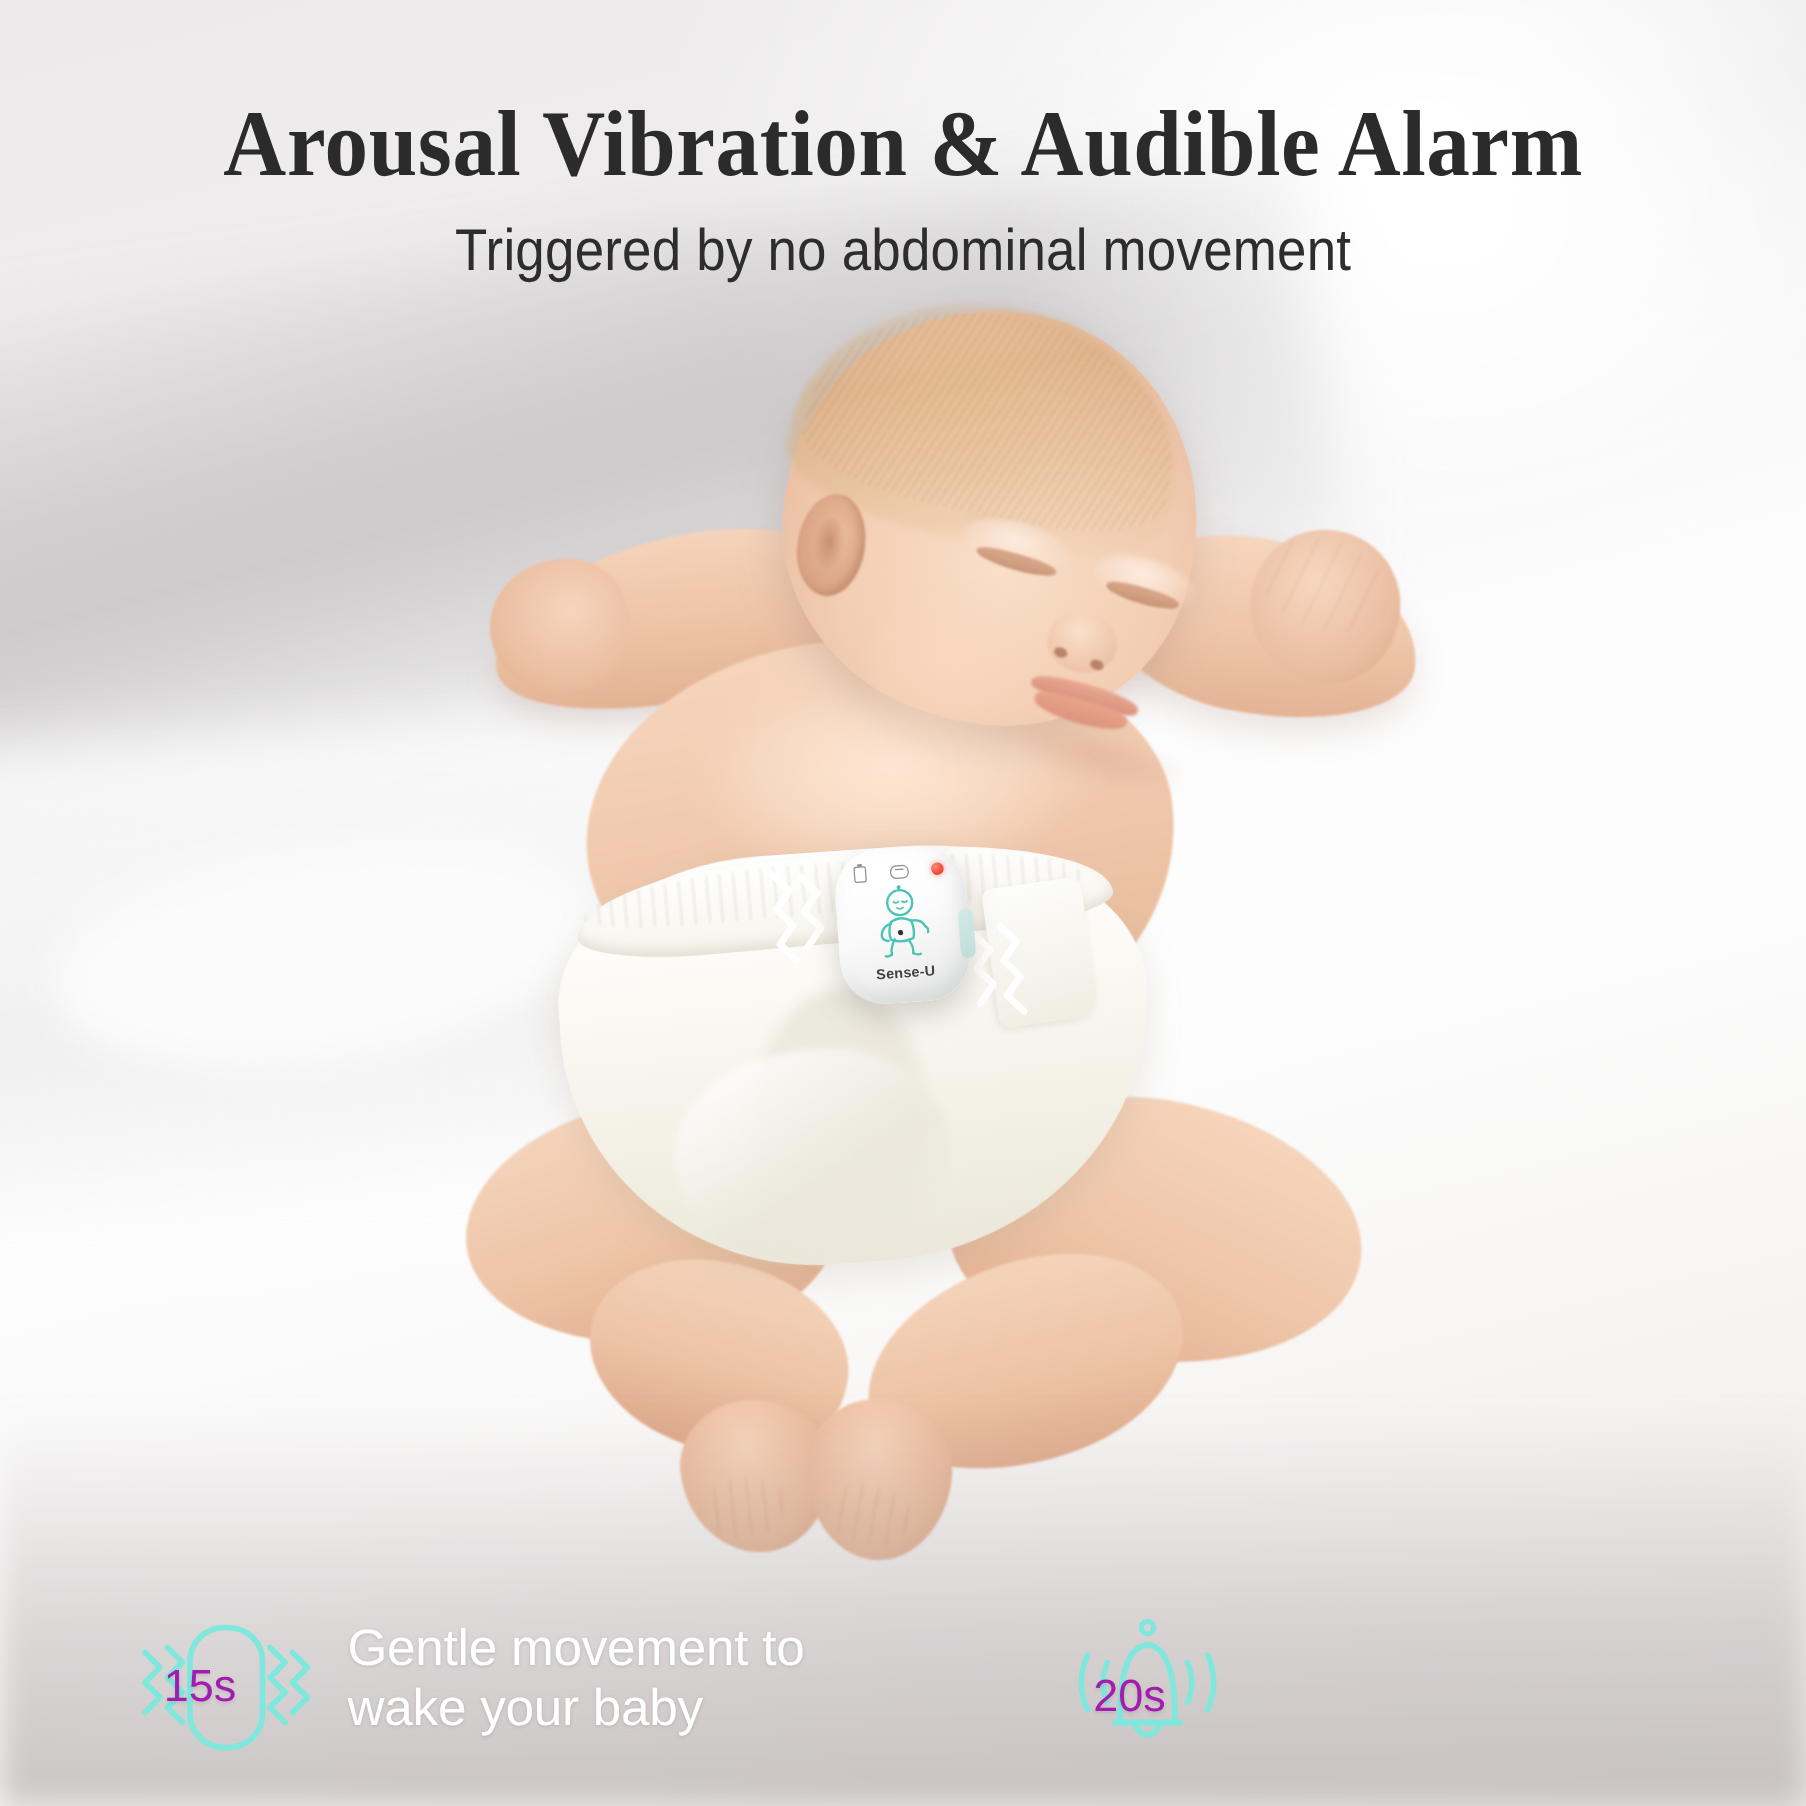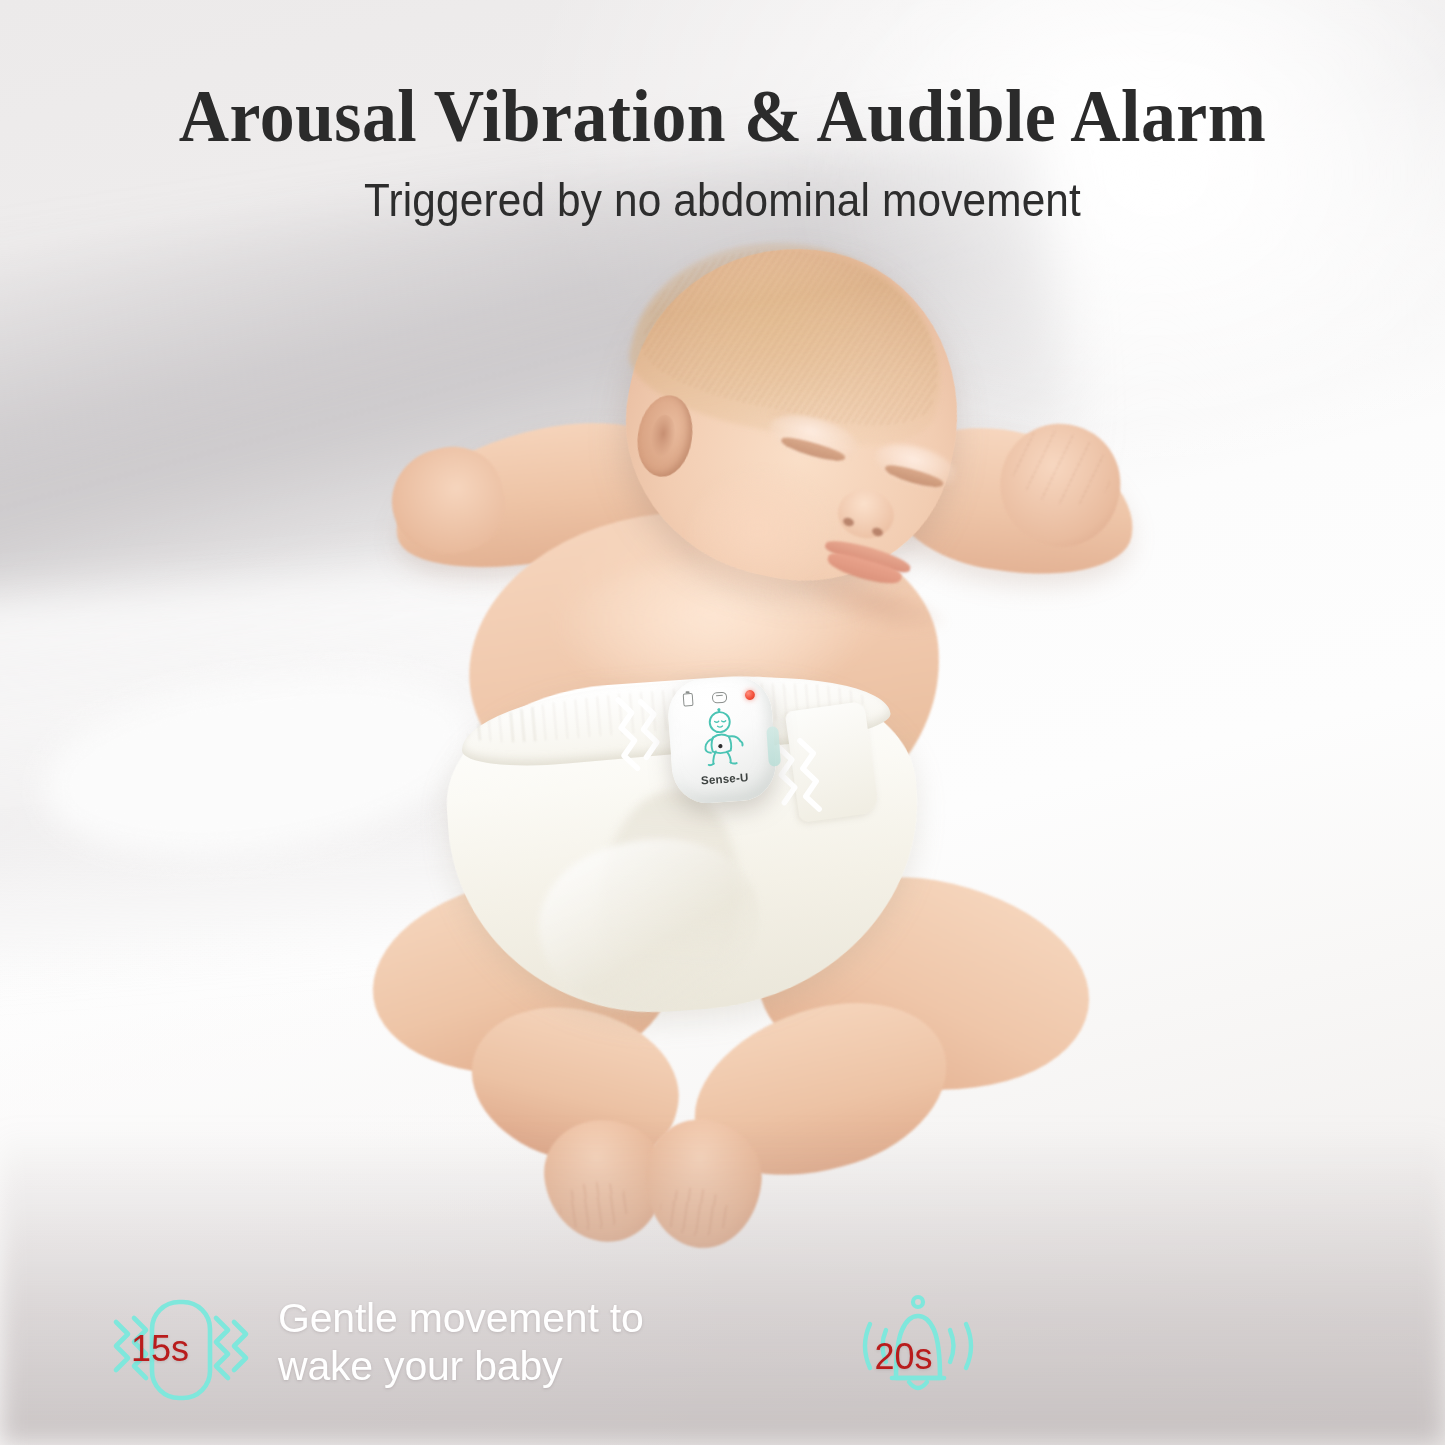--- a/index.html
+++ b/index.html
@@ -533,21 +533,21 @@
     text-shadow: 0 1px 3px rgba(110,100,102,0.25);
     letter-spacing: -0.2px;
   }
   .badge-num {
     position: absolute;
     left: 0; right: 0;
     text-align: center;
     font-family: "Liberation Sans", sans-serif;
     font-weight: 400;
     font-size: 36px;
-    color: #b91c1c;
+    color: #a21caf;
     text-shadow: 0 1px 3px rgba(110,100,102,0.22);
   }
   .badge-num-vib  { top: 40px; left: 18px; width: 76px; }
   .badge-num-bell { top: 48px; left: 18px; width: 84px; }
 </style>
 </head>
 <body>
 
 <div id="stage">
 

